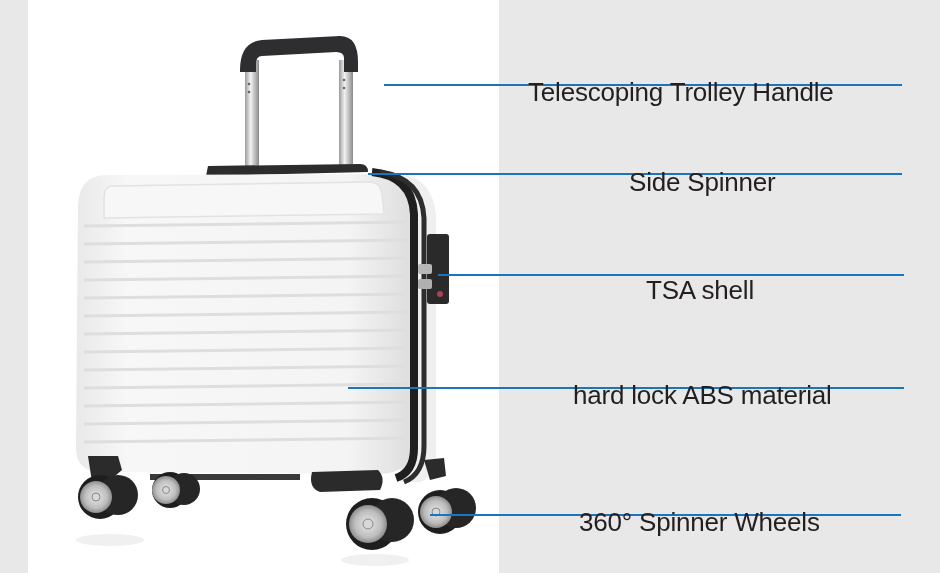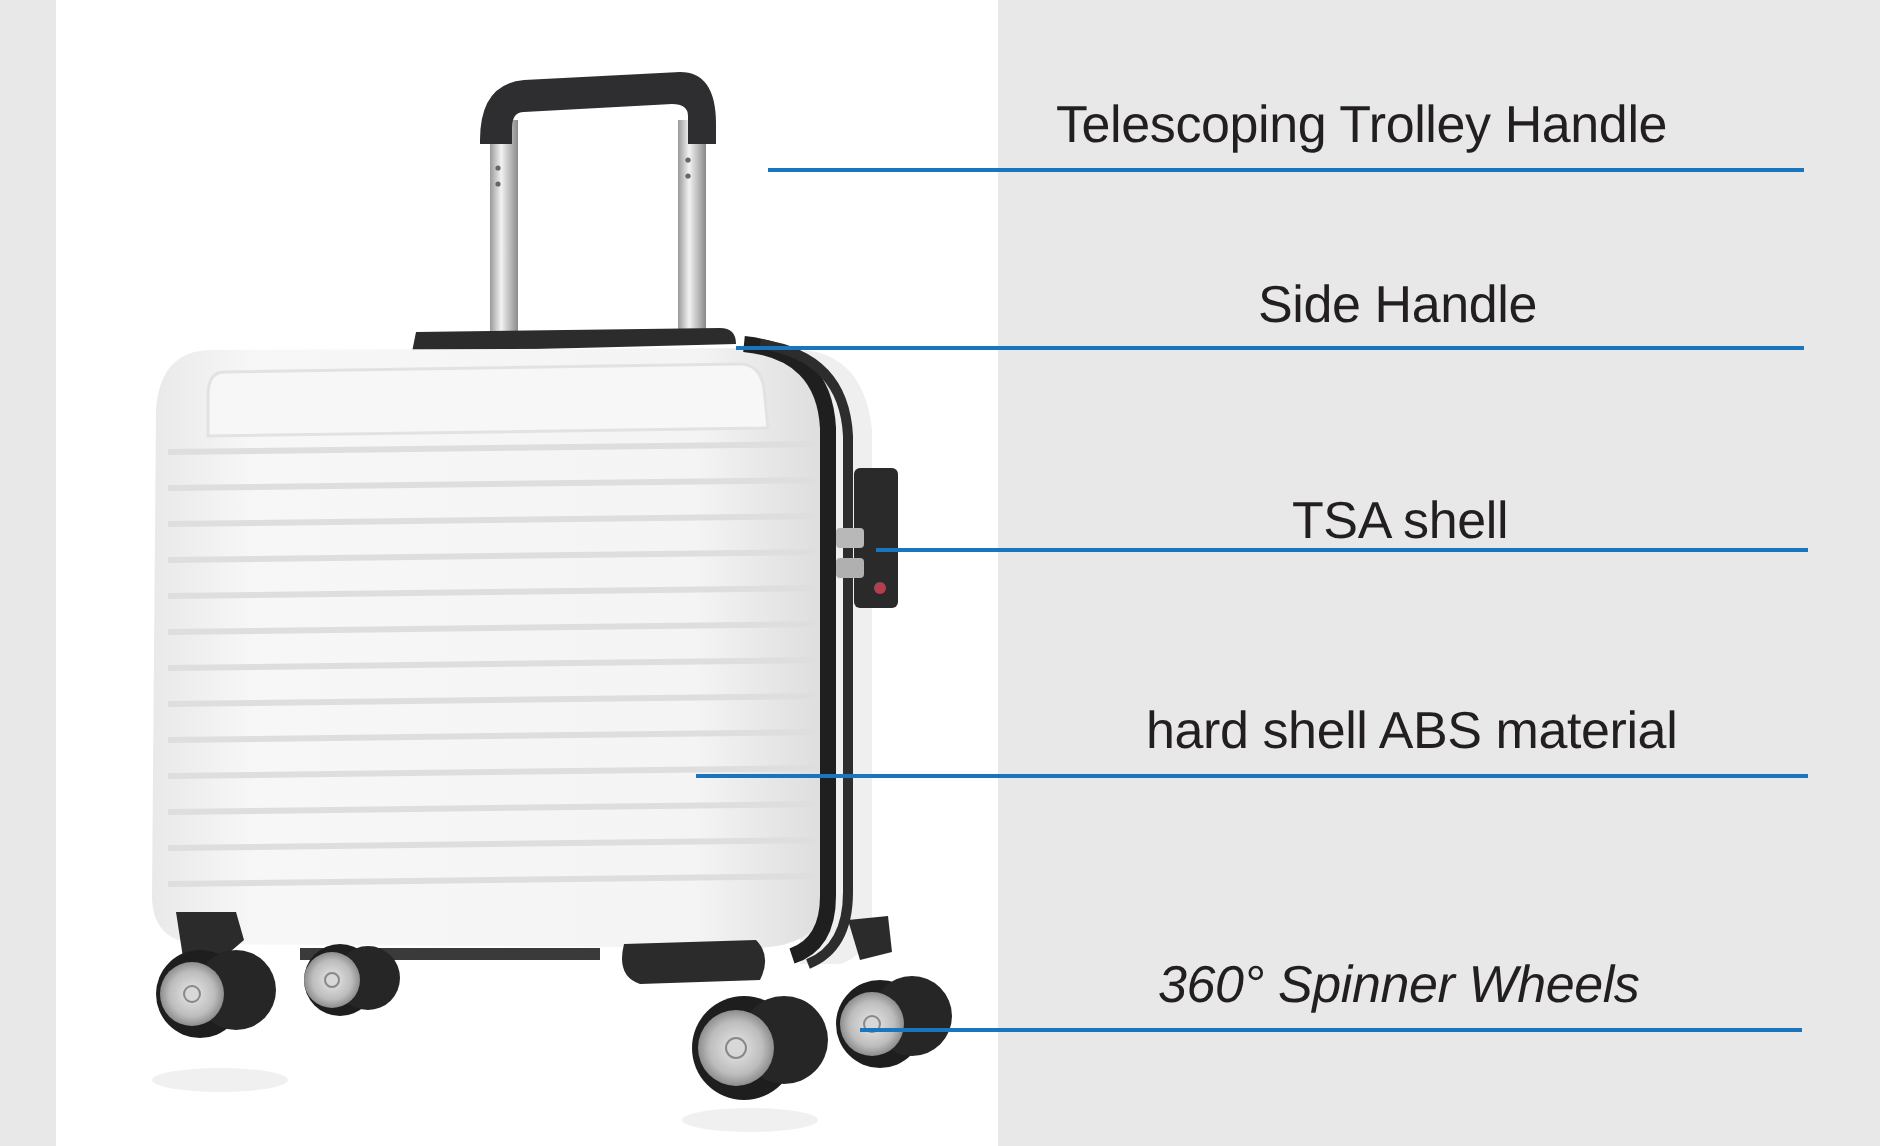--- a/index.html
+++ b/index.html
@@ -1,20 +1,20 @@
 <!DOCTYPE html>
 <html><head>
 <meta charset="utf-8">
 <style>
   html,body{margin:0;padding:0;}
   body{width:940px;height:573px;position:relative;overflow:hidden;background:#e8e8e8;font-family:"Liberation Sans",sans-serif;}
   .left-strip{position:absolute;left:0;top:0;width:28px;height:573px;background:#e8e8e8;}
   .photo{position:absolute;left:28px;top:0;width:471px;height:573px;background:#ffffff;overflow:hidden;}
   .right-panel{position:absolute;left:499px;top:0;width:441px;height:573px;background:#e8e8e8;}
-  .label{position:absolute;color:#231f20;font-size:26px;letter-spacing:-0.2px;white-space:nowrap;text-align:left;}
+  .label{position:absolute;color:#231f20;font-size:26px;letter-spacing:-0.2px;white-space:nowrap;text-align:left;margin-top:30px;}
   .line{position:absolute;height:2px;background:#1b75bc;}
   svg{position:absolute;left:0;top:0;}
 </style>
 </head>
 <body>
 
 <div class="left-strip"></div>
 
 <div class="photo">
   <svg width="471" height="573" viewBox="28 0 471 573">
@@ -121,16 +121,16 @@
 
 <div class="right-panel"></div>
 
 <div class="line" style="left:384px;top:84px;width:518px;"></div>
 <div class="line" style="left:368px;top:173px;width:534px;"></div>
 <div class="line" style="left:438px;top:274px;width:466px;"></div>
 <div class="line" style="left:348px;top:387px;width:556px;"></div>
 <div class="line" style="left:430px;top:514px;width:471px;"></div>
 
 <div class="label" style="left:528px;top:47px;">Telescoping Trolley Handle</div>
-<div class="label" style="left:629px;top:137px;">Side Handle</div>
+<div class="label" style="left:629px;top:137px;">Side Spinner</div>
 <div class="label" style="left:646px;top:245px;">TSA shell</div>
-<div class="label" style="left:573px;top:350px;">hard shell ABS material</div>
-<div class="label" style="left:579px;top:477px;font-style:italic;">360° Spinner Wheels</div>
+<div class="label" style="left:573px;top:350px;">hard lock ABS material</div>
+<div class="label" style="left:579px;top:477px;">360° Spinner Wheels</div>
 
 </body></html>

